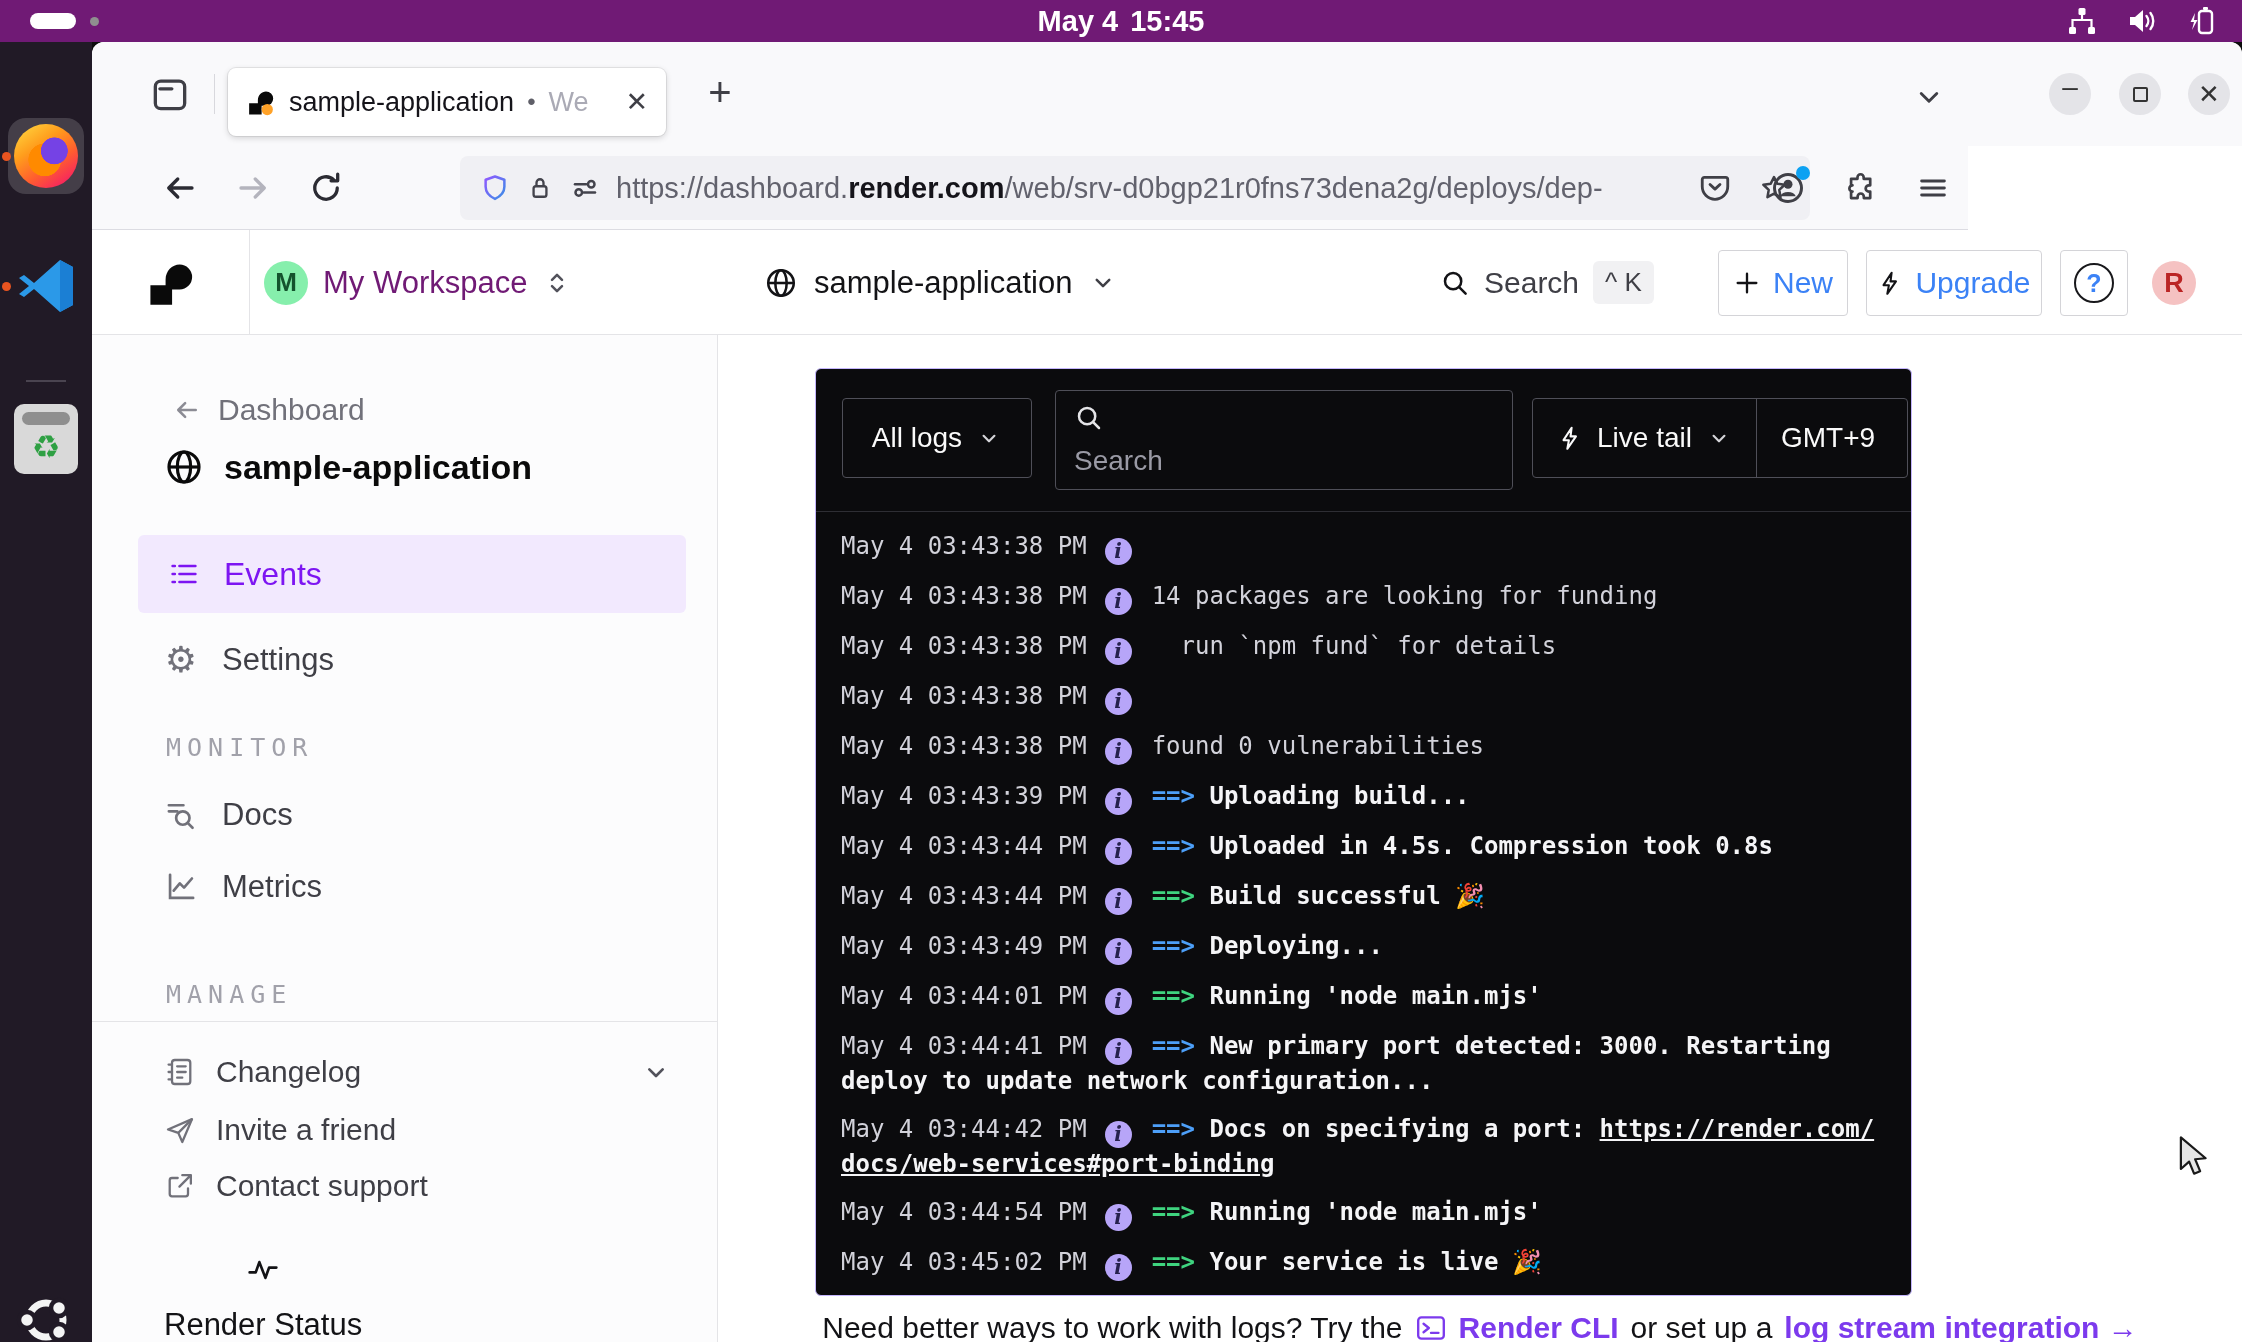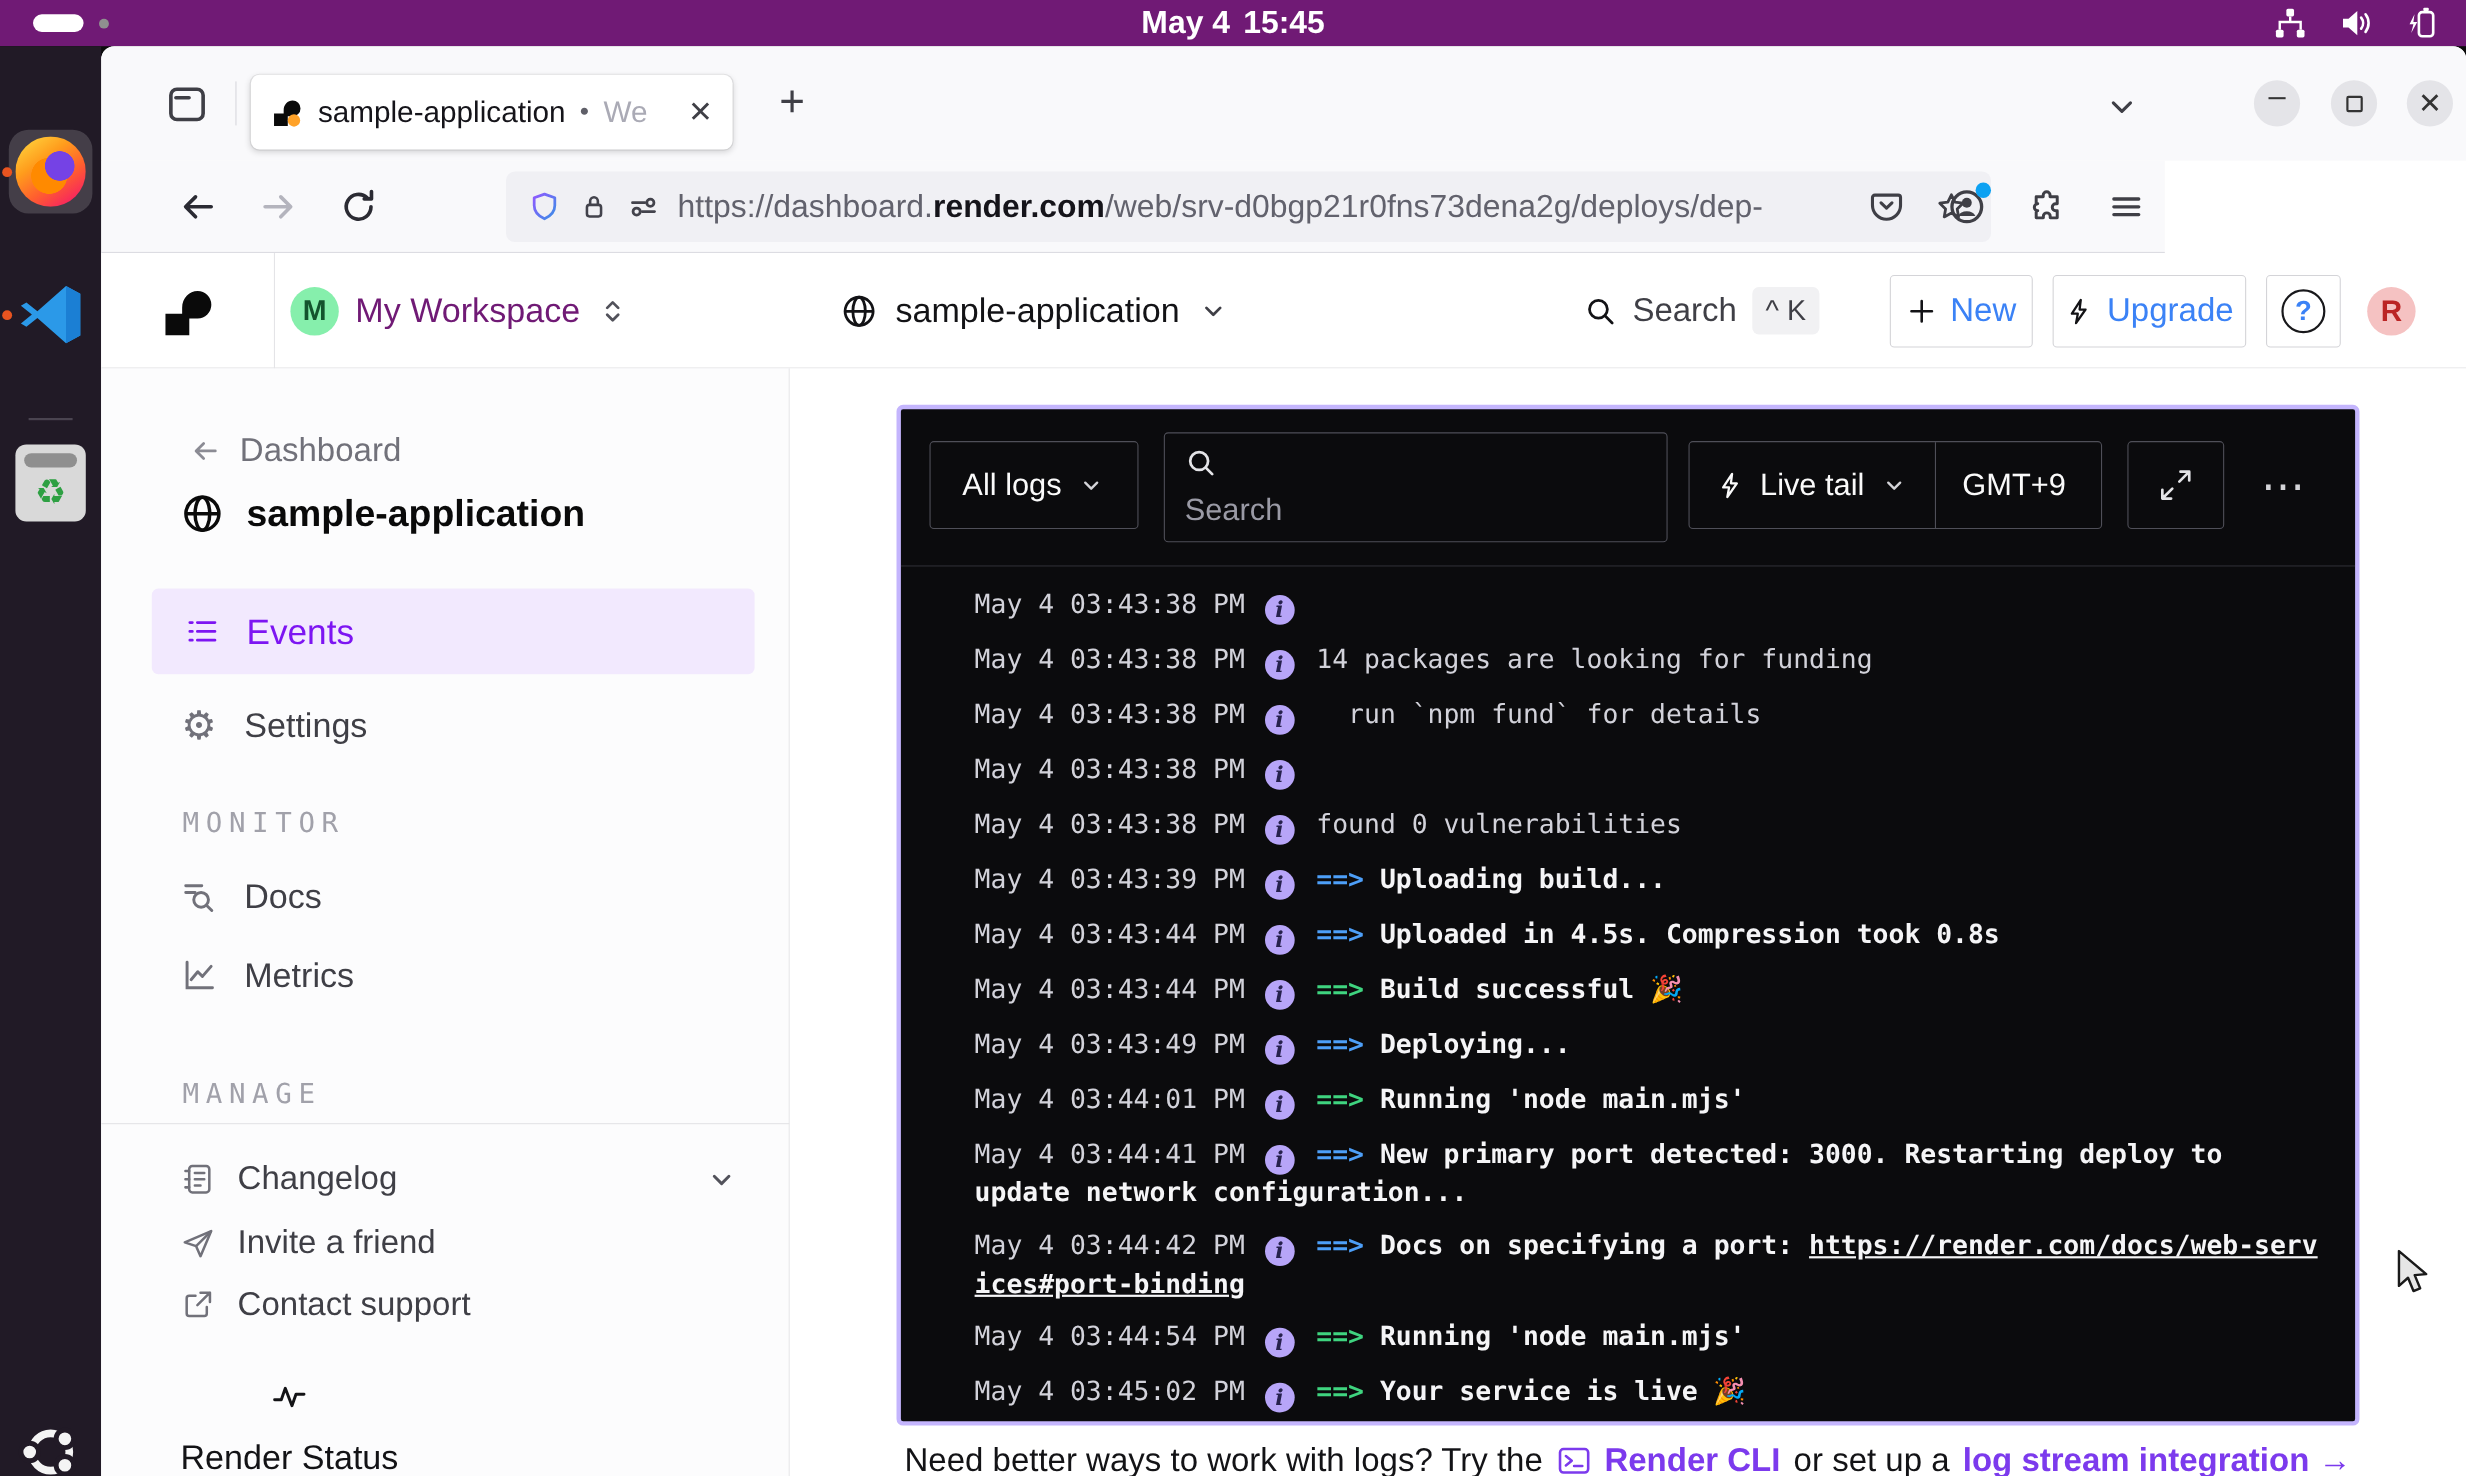--- a/index.html
+++ b/index.html
@@ -108,38 +108,38 @@
   .sb-divider { position:absolute; left:0; top:686px; width:626px; height:1px; background:#e4e4e7; }
   .sb-mini { gap:20px; font-size:30px; color:#3f3f46; }
   .sb-changelog { left:72px; top:720px; width:508px; }
   .sb-invite { left:72px; top:778px; }
   .sb-contact { left:72px; top:834px; }
   .sb-status { left:72px; top:918px; gap:20px; font-size:31px; color:#131316;flex-direction:column; }
   .sb-chevron { margin-left:auto; }
 
   
   .main { position:absolute; left:626px; top:105px; width:1524px; height:1007px; background:#fff; overflow:hidden; }
-  .logpanel { position:absolute; left:97px; top:33px; width:1330px; height:928px; background:#0b0b0d;
-              border:4px solid #c4b5fd; border-radius:6px; overflow:hidden; }
+  .logpanel { position:absolute; left:97px; top:33px; width:1097px; height:928px; background:#0b0b0d;
+              border:1px solid #c4b5fd; border-radius:6px; overflow:hidden; }
   .logtoolbar { position:absolute; left:0; top:0; width:100%; height:143px; border-bottom:1px solid #2e2e34; }
   .ltbox { position:absolute; border:1px solid #4f4f58; border-radius:4px; color:#fafafa; font-size:28px;
            display:flex; align-items:center; }
   .lt-filter { left:26px; top:29px; width:190px; height:80px; justify-content:center; gap:14px; }
   .lt-search { left:239px; top:21px; width:458px; height:100px; flex-direction:column; align-items:flex-start;
                justify-content:space-between; padding:12px 18px; }
   .lt-search-ph { font-size:28px; color:#9a9aa5; }
   .lt-live { left:716px; top:29px; width:376px; height:80px; padding:0; }
   .lt-live-seg { display:flex; align-items:center; gap:14px; padding:0 24px; height:100%; }
   .lt-live-div { width:1px; height:100%; background:#4f4f58; }
   .lt-expand { left:1115px; top:29px; width:88px; height:80px; justify-content:center; }
   .lt-more { position:absolute; left:1226px; top:29px; width:64px; height:80px; display:flex; align-items:center;
              justify-content:center; font-size:40px; color:#d4d4d8; letter-spacing:3px;}
   .logbody { position:absolute; left:0; top:143px; width:100%; padding:18px 25px 0 25px;
              font-family:"DejaVu Sans Mono", monospace; font-size:24px; line-height:33px; }
-  .log-row { margin-bottom:15px; color:#d2d2da; word-wrap:break-word;margin-left:42px; }
+  .log-row { margin-bottom:15px; color:#d2d2da; word-wrap:break-word; }
   .log-ts { margin-right:18px; }
   .log-info { display:inline-block; width:27px; height:27px; border-radius:50%; background:#b7a5f8; color:#26214d;
               font-family:"DejaVu Serif", serif; font-style:italic; font-weight:bold; font-size:20px; line-height:27px;
               text-align:center; vertical-align:-4px; margin-right:20px; }
   .log-msg { white-space:pre-wrap; }
   .log-msg.bold { font-weight:bold; color:#f5f5f7; }
   .log-arrow { font-weight:bold; }
   .log-arrow.blue { color:#4d9ff8; }
   .log-arrow.green { color:#3fd47f; }
   .log-link { color:#f5f5f7; font-weight:bold; text-decoration:underline; word-break:break-all; }

